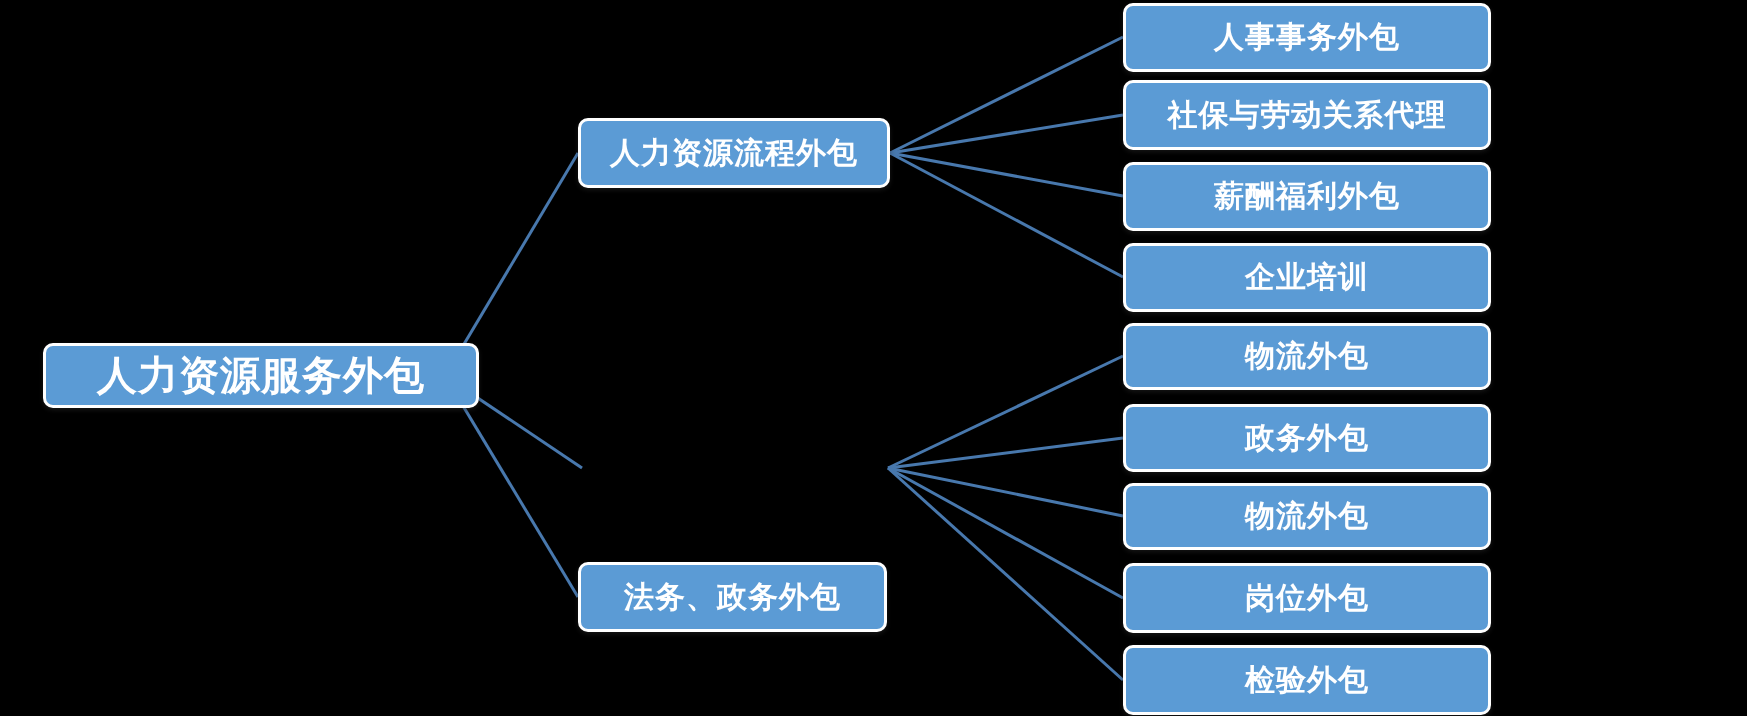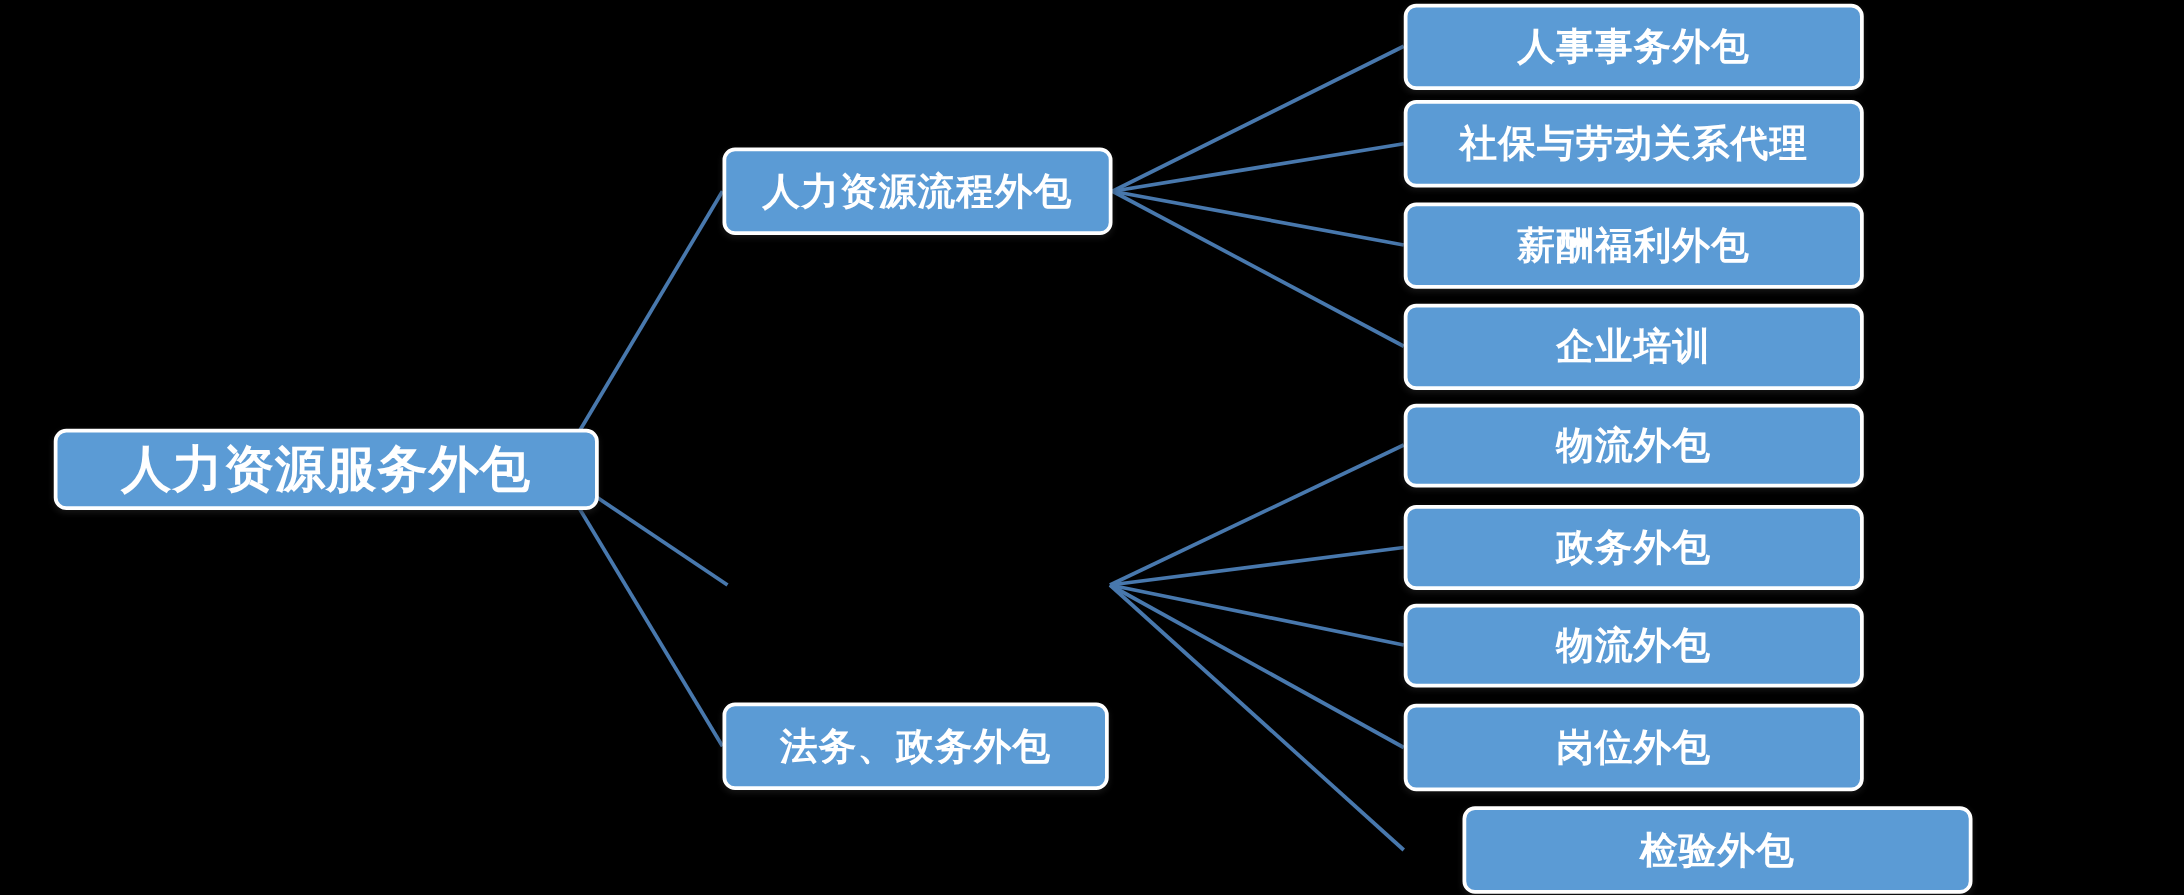--- a/index.html
+++ b/index.html
@@ -80,15 +80,15 @@
   <div class="node leaf" style="left:1123px; top:243px; width:368px; height:69px;">企业培训</div>
 
   <div class="node leaf" style="left:1123px; top:323px; width:368px; height:67px;">物流外包</div>
 
   <div class="node leaf" style="left:1123px; top:404px; width:368px; height:68px;">政务外包</div>
 
   <div class="node leaf" style="left:1123px; top:483px; width:368px; height:67px;">物流外包</div>
 
   <div class="node leaf" style="left:1123px; top:563px; width:368px; height:70px;">岗位外包</div>
 
-  <div class="node leaf" style="left:1170px; top:645px; width:408px; height:70px;">检验外包</div>
+  <div class="node leaf" style="left:1123px; top:645px; width:368px; height:70px;">检验外包</div>
 
 </div>
 
 </body></html>

